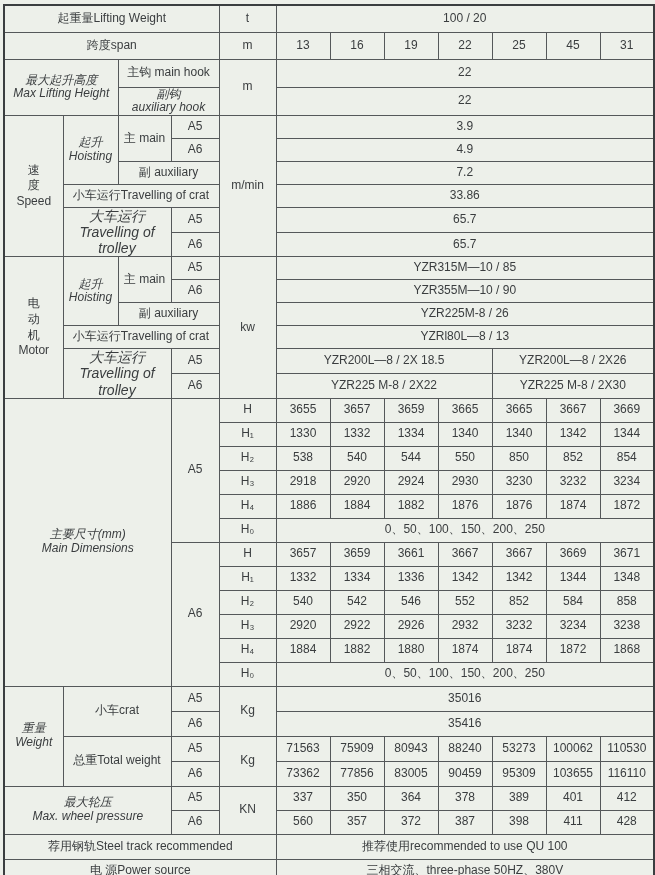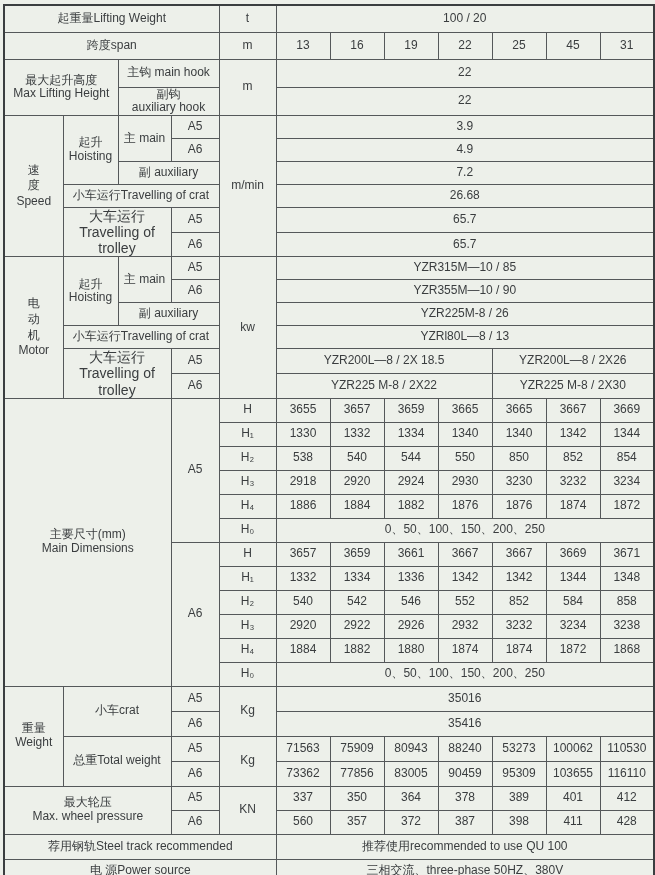--- a/index.html
+++ b/index.html
@@ -25,21 +25,21 @@
     font-size: 12px;
     line-height: 1.15;
     padding: 0 1px;
     overflow: hidden;
   }
   tr.h27 { height: 27px; }
   tr.h28 { height: 28px; }
   tr.h23 { height: 23px; }
   tr.h24 { height: 24px; }
   tr.h25 { height: 25px; }
-  .blk { display: block; }
+  .blk { display: block; font-style: italic; }
   .sm { font-size: 14px; }
   .vgroup span { display: block; line-height: 1.3; }
 </style>
 </head>
 <body>
 
 <div class="sheet">
 <table class="spec">
 <colgroup>
   <col style="width:59px">
@@ -110,21 +110,21 @@
 <tr class="h23">
   <td>A6</td>
   <td colspan="7">4.9</td>
 </tr>
 <tr class="h23">
   <td colspan="2">副 auxiliary</td>
   <td colspan="7">7.2</td>
 </tr>
 <tr class="h23">
   <td colspan="3">小车运行Travelling of crat</td>
-  <td colspan="7">26.68</td>
+  <td colspan="7">33.86</td>
 </tr>
 <tr class="h23">
   <td colspan="2" rowspan="2" class="sm">
     <span class="blk">大车运行</span>
     <span class="blk">Travelling of trolley</span>
   </td>
   <td>A5</td>
   <td colspan="7">65.7</td>
 </tr>
 <tr class="h23">

